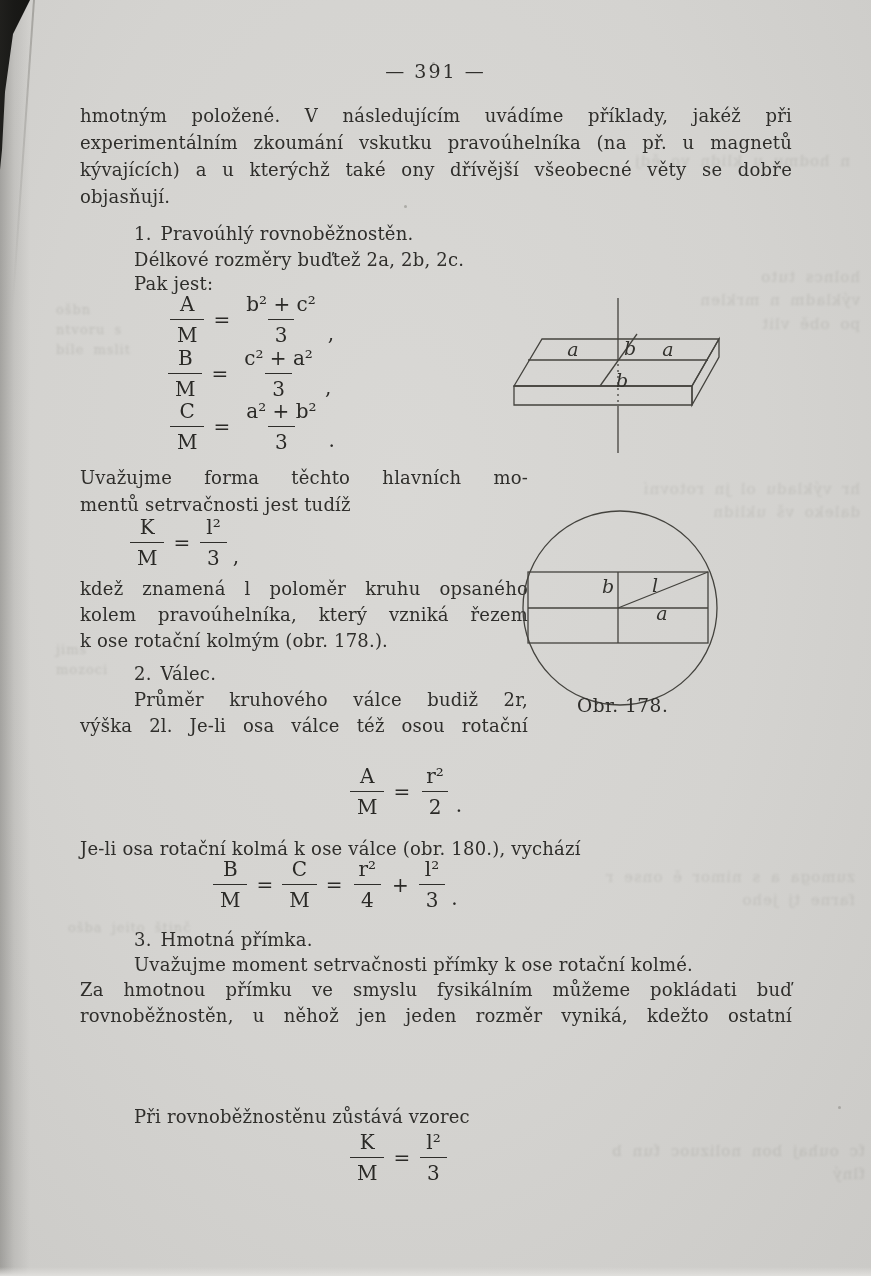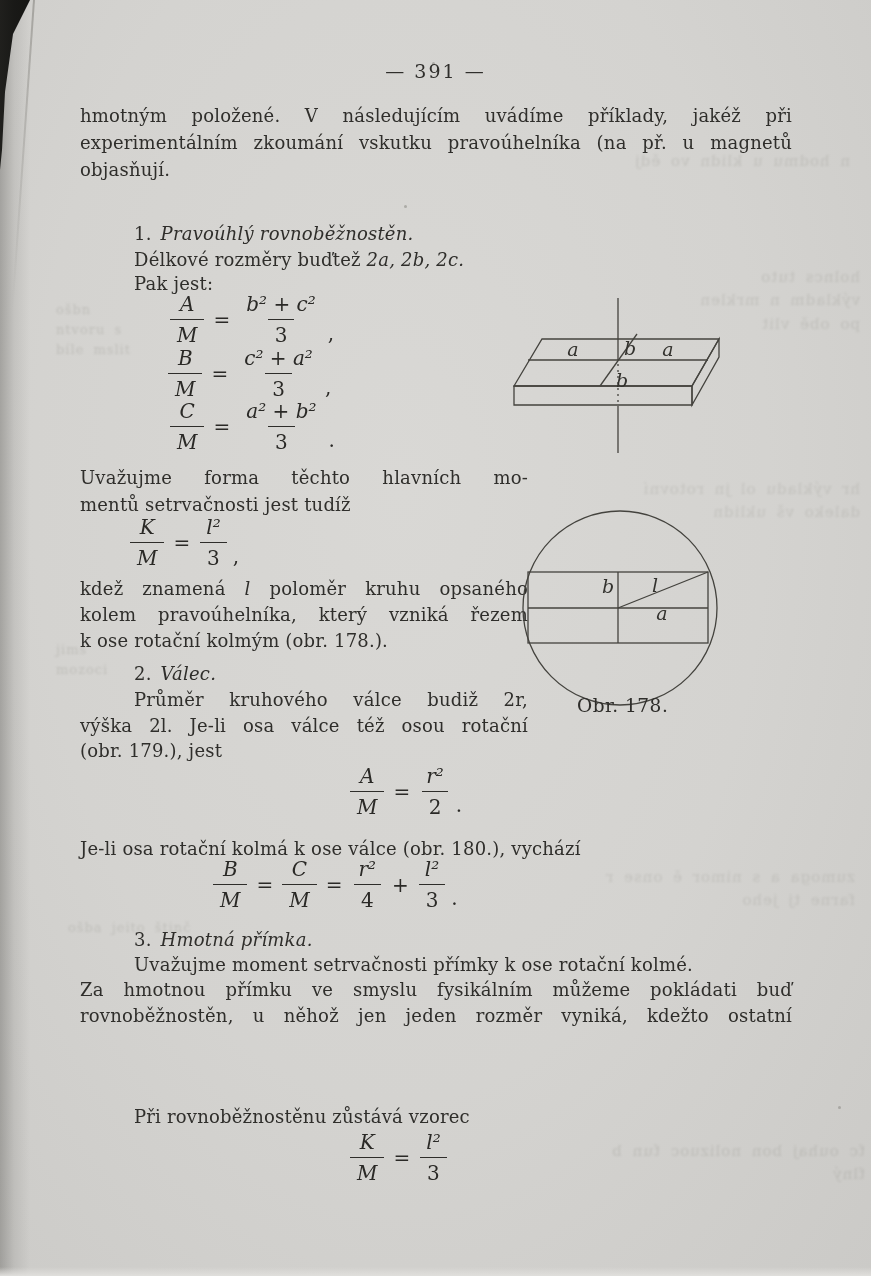--- a/index.html
+++ b/index.html
@@ -2,21 +2,21 @@
 <html><head>
 <meta charset="utf-8">
 <style>
   html,body{margin:0;padding:0;background:#b9b8b5;}
   .page{
     position:relative;width:871px;height:1276px;overflow:hidden;
     background:radial-gradient(ellipse at 46% 38%, #d9d8d5 0%, #d4d3d0 55%, #cbcac7 100%);
     font-family:"DejaVu Serif","Liberation Serif",serif;
     color:#2f2e2b;
   }
-  .it{font-style:italic;}
+  .it{}
   
   .corner-wedge{position:absolute;left:0;top:0;width:46px;height:170px;
     background:#161614;
     clip-path:polygon(0 0,30px 0,13px 34px,5px 92px,2px 150px,0 170px);}
   .left-shadow{position:absolute;left:0;top:0;bottom:0;width:30px;
     background:linear-gradient(to right, rgba(55,54,50,0.30), rgba(55,54,50,0.10) 14px, transparent 30px);}
   .crease{position:absolute;left:33px;top:0;width:2px;height:310px;
     background:linear-gradient(to bottom, rgba(110,108,102,0.45), rgba(110,108,102,0.12) 70%, transparent);
     transform:rotate(4deg);transform-origin:top;}
   .bottom-edge{position:absolute;left:0;right:0;bottom:0;height:9px;
@@ -72,20 +72,21 @@
   <div class="ghost" style="left:56px;top:640px;width:80px;font-size:13px;opacity:.34">jims mozoci</div>
   <div class="ghost flip" style="left:600px;top:866px;width:255px;opacity:.28">zumoga a s nimor ě onse r farne tj jeho</div>
   <div class="ghost" style="left:68px;top:918px;width:130px;font-size:13px;opacity:.32">ošba jeito štinč</div>
   <div class="ghost flip" style="left:595px;top:1140px;width:270px;opacity:.32">ťc ouhaj bon nolizuoc ťun b ťlný</div>
 
   <div class="pageno">— 391 —</div>
 
   <div class="blk" style="left:80px;top:102px">
     <div class="bl jl w-full">hmotným položené. V následujícím uvádíme příklady, jakéž při</div>
     <div class="bl jl w-full">experimentálním zkoumání vskutku pravoúhelníka (na př. u magnetů</div>
+    <div class="bl jl w-full">kývajících) a u kterýchž také ony dřívější všeobecné věty se dobře</div>
     <div class="bl w-full">objasňují.</div>
   </div>
 
   <div class="blk bl nowrap" style="left:134px;top:220px">
     <span class="hnum">1.</span><span class="it">Pravoúhlý rovnoběžnostěn.</span>
   </div>
   <div class="blk bl nowrap" style="left:134px;top:246px">
     <span>Délkové rozměry buďtež </span><span class="it">2a, 2b, 2c.</span>
   </div>
   <div class="blk bl nowrap" style="left:134px;top:270px">Pak jest:</div>
@@ -166,21 +167,20 @@
     <div class="bl w-col" style="line-height:26px">k ose rotační kolmým (obr. 178.).</div>
   </div>
 
   <div class="blk bl nowrap" style="left:134px;top:660px">
     <span class="hnum">2.</span><span class="it">Válec.</span>
   </div>
 
   <div class="blk" style="left:80px;top:687px">
     <div class="bl jl w-col ind" style="line-height:25.5px">Průměr kruhového válce budiž 2r,</div>
     <div class="bl jl w-col" style="line-height:25.5px">výška 2l. Je-li osa válce též osou rotační</div>
-    <div class="bl w-col" style="line-height:25.5px">(obr. 179.), jest</div>
   </div>
 
   <svg class="fig" style="left:498px;top:493px" width="245" height="245" viewBox="0 0 245 245">
     <circle cx="122" cy="115" r="97"></circle>
     <rect x="30" y="79" width="180" height="71"></rect>
     <line x1="30" y1="115" x2="210" y2="115"></line>
     <line x1="120" y1="79" x2="120" y2="150"></line>
     <line x1="120" y1="115" x2="210" y2="79"></line>
     <text x="110" y="100" text-anchor="middle">b</text>
     <text x="157" y="99" text-anchor="middle">l</text>

